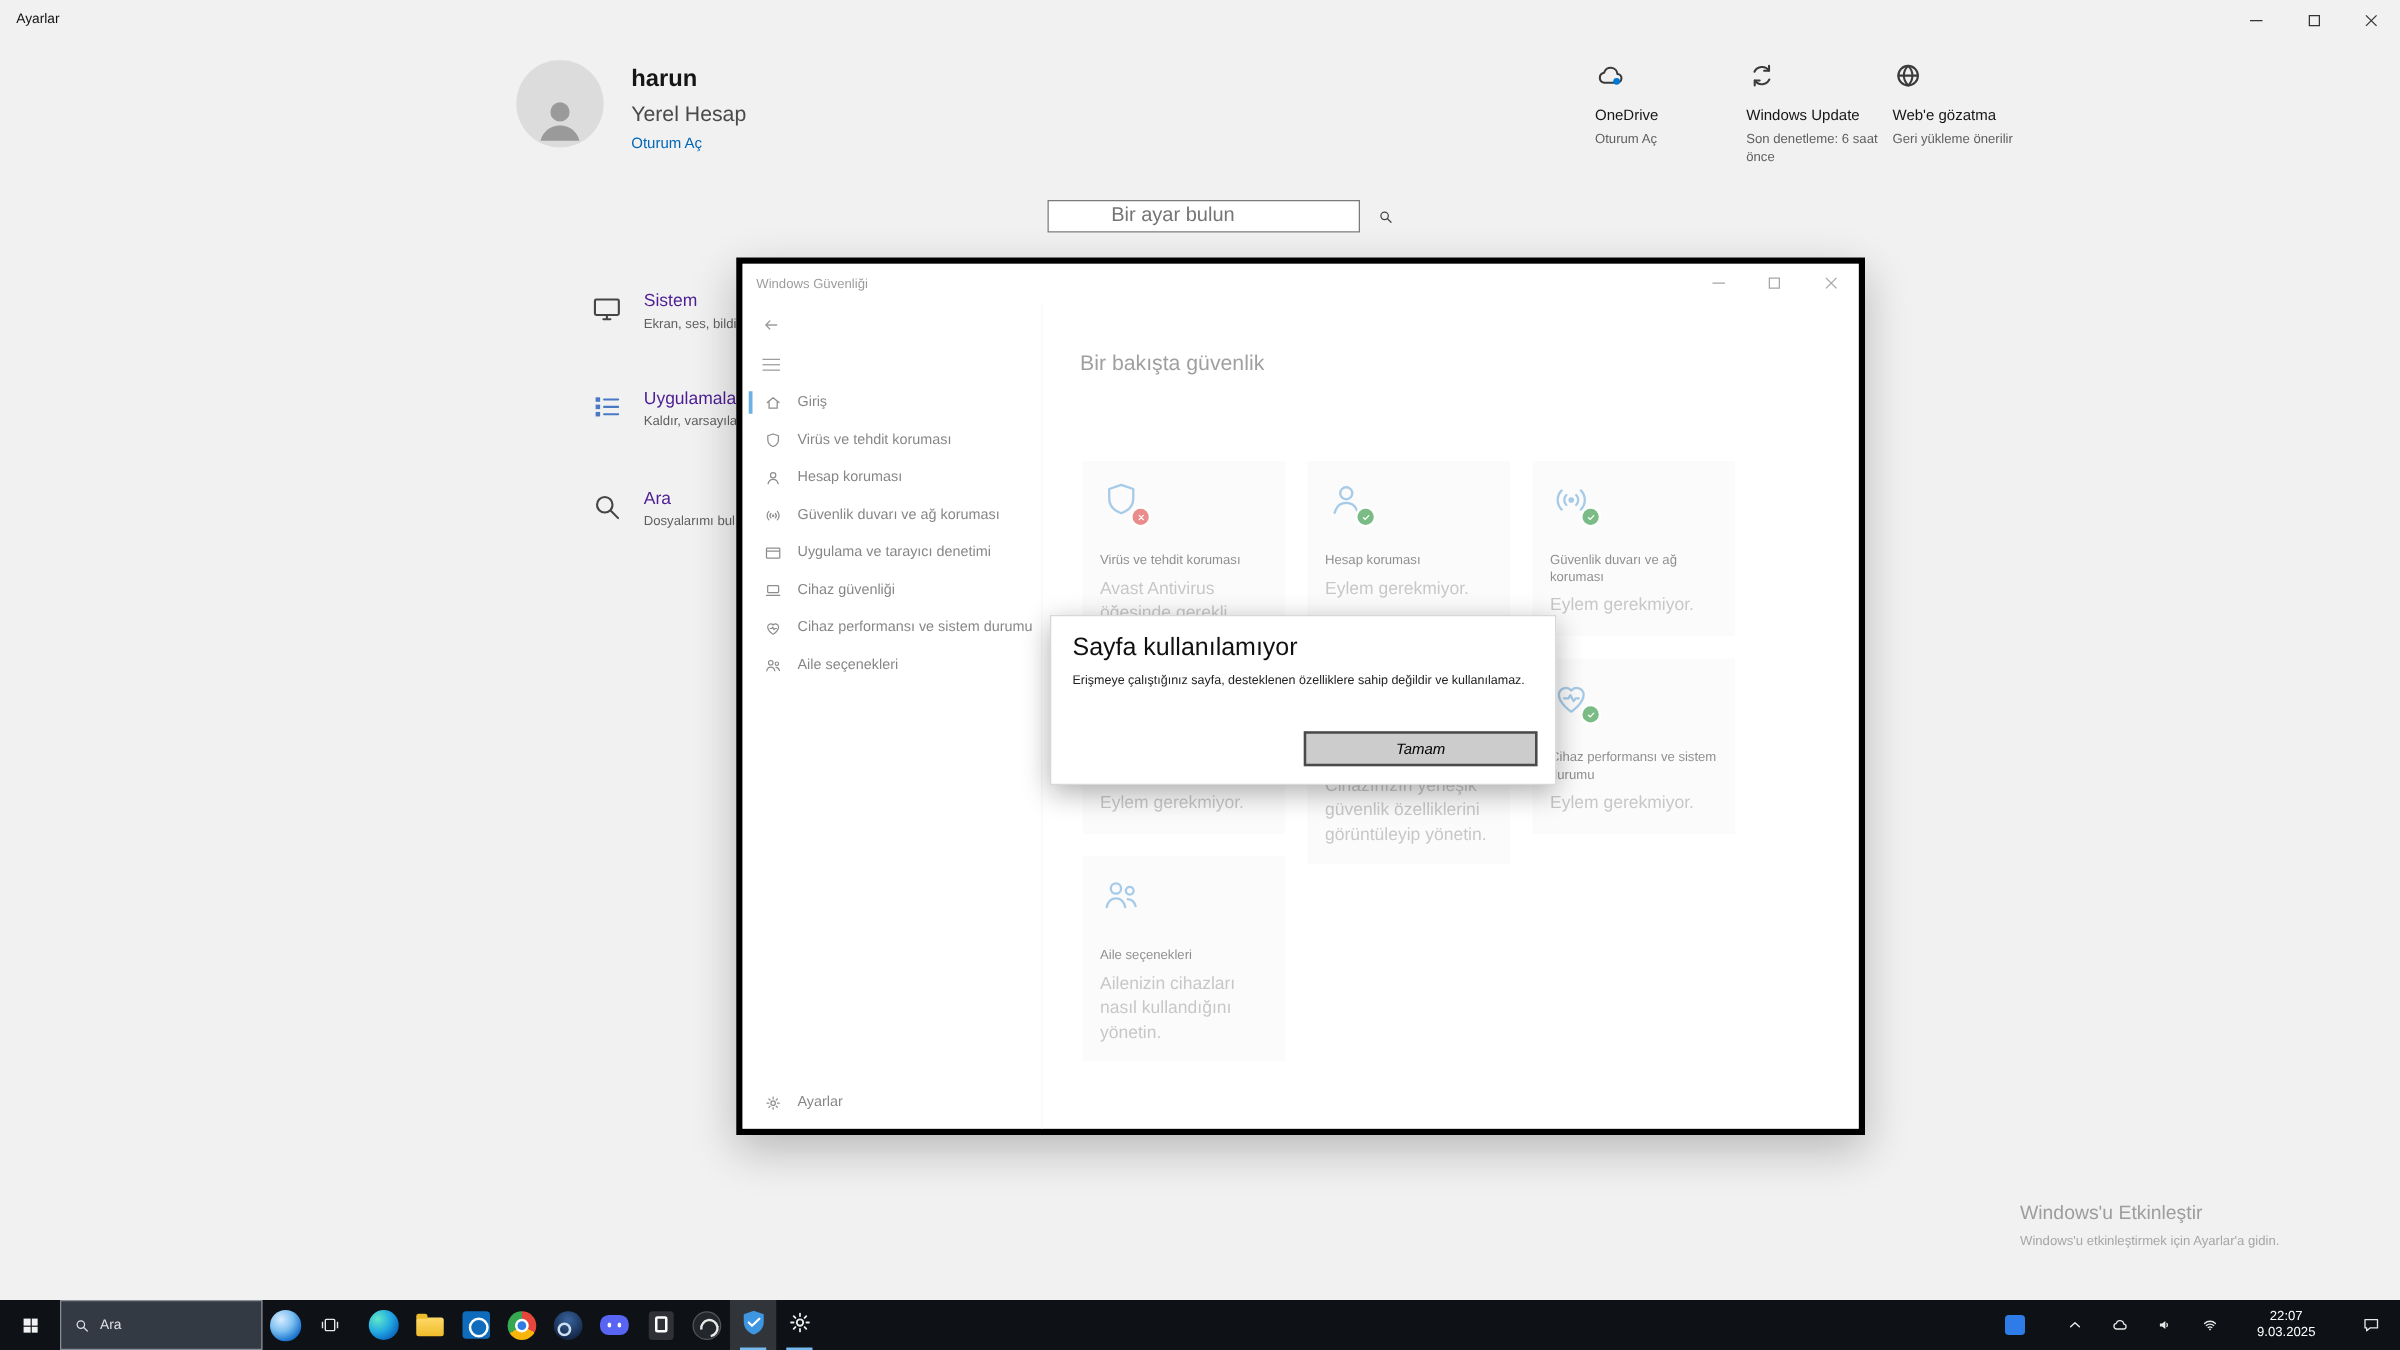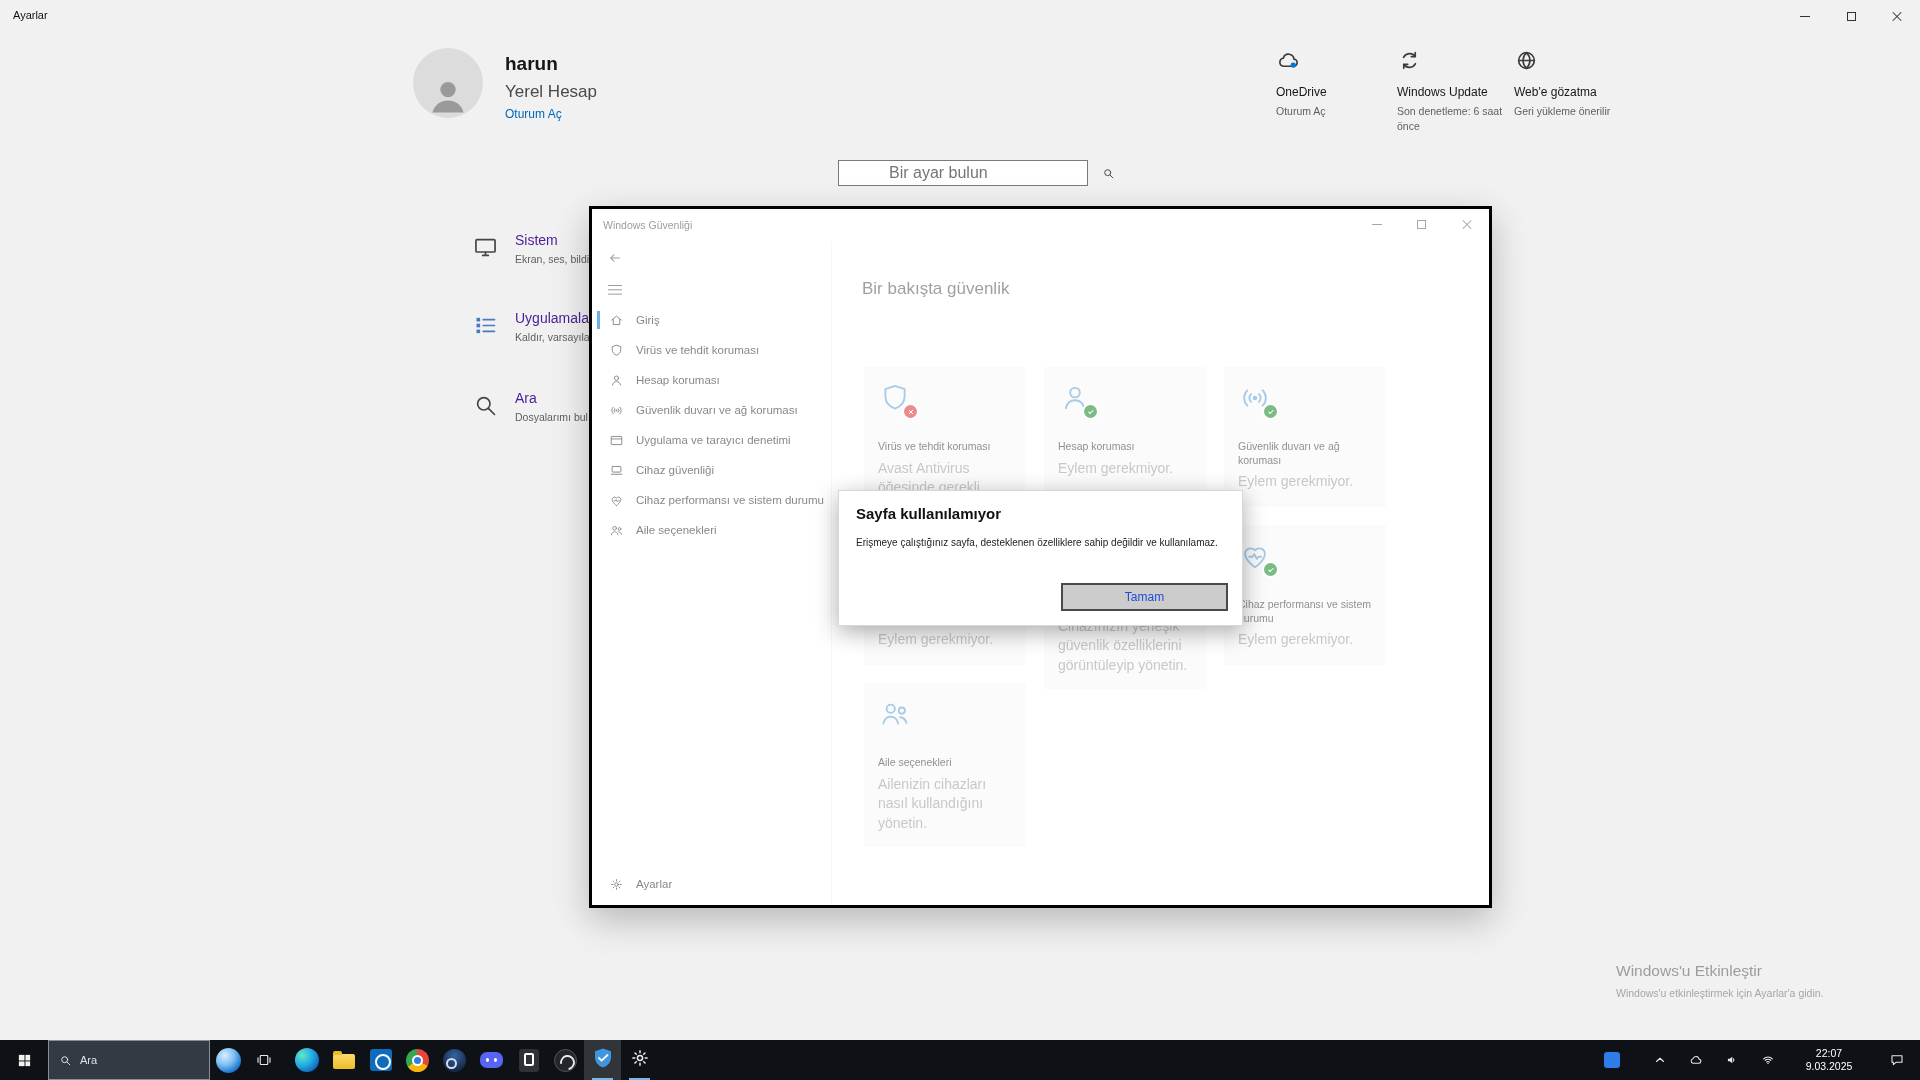--- a/index.html
+++ b/index.html
@@ -39,21 +39,21 @@
 
   .cat { position:absolute; left:472px; display:flex; width:320px; cursor:pointer; }
   .cat .c-icon { width:27px; height:27px; color:#454545; flex:0 0 auto; margin-top:2px; }
   .cat .c-icon.blue { color:#4a79c4; }
   .cat .c-icon svg { width:27px; height:27px; }
   .cat-text { margin-left:16px; }
   .cat-title { font-size:14px; color:#4c1d95; }
   .cat-sub { font-size:10.5px; color:#5f5f5f; margin-top:5px; white-space:nowrap; }
 
   
-  .sec-win { position:absolute; left:589px; top:206px; width:903px; height:702px; background:#fff; border:3px solid #000000; box-shadow:0 12px 34px rgba(0,0,0,0.24); z-index:10; }
+  .sec-win { position:absolute; left:589px; top:206px; width:903px; height:702px; background:#fff; border:5px solid #000000; box-shadow:0 12px 34px rgba(0,0,0,0.24); z-index:10; }
   .sec-titlebar { position:relative; height:32px; }
   .sec-title { position:absolute; left:11px; top:10px; font-size:10.5px; color:#555; }
   .sec-caps { position:absolute; right:0; top:0; display:flex; }
   .sec-cap { width:45px; height:30px; display:flex; align-items:center; justify-content:center; color:#666; }
   .sec-body { position:absolute; top:32px; left:0; right:0; bottom:0; }
 
   .sec-nav { position:absolute; left:0; top:0; bottom:0; width:240px; border-right:1px solid #f1f1f1; }
   .icon-btn { position:absolute; width:30px; height:26px; display:flex; align-items:center; justify-content:center; color:#555; }
   .icon-btn svg { width:14px; height:14px; }
   .ham-bars { width:14px; height:10px; position:relative; }
@@ -78,23 +78,23 @@
   .t-badge.error { background:#dd3a3a; }
   .t-title { margin-top:25px; font-size:10.5px; line-height:1.3; color:#3d3d3d; }
   .t-desc { margin-top:5px; font-size:14px; line-height:1.4; color:#9f9f9f; }
   .t-link { margin-top:5px; font-size:9.5px; color:#0e6dbe; cursor:pointer; }
   .tile.r1 { top:126px; } .tile.r2 { top:284px; } .tile.r3 { top:442px; }
   .tile.c1 { left:32px; } .tile.c2 { left:212px; } .tile.c3 { left:392px; }
 
   .sec-overlay { position:absolute; left:0; right:0; top:0; bottom:0; background:rgba(255,255,255,0.42); z-index:10; }
 
   .sec-dialog { position:absolute; left:246px; top:281px; width:405px; height:136px; background:#fff; border:1px solid #d8d8d8; box-shadow:0 6px 22px rgba(0,0,0,0.33); z-index:20; }
-  .dlg-title { position:absolute; left:17px; top:14px; font-size:15px; color:#111;font-weight:bold; }
+  .dlg-title { position:absolute; left:17px; top:14px; font-size:20px; color:#111; }
   .dlg-msg { position:absolute; left:17px; top:46px; right:8px; font-size:10px; color:#222; white-space:nowrap; overflow:hidden; }
-  .dlg-btn { position:absolute; right:14px; bottom:14px; width:167px; height:28px; background:#cccccc; border:2px solid #4a4a4a; font-family:inherit; font-size:12px; color:#1d4ed8; display:flex; align-items:center; justify-content:center; cursor:pointer; }
+  .dlg-btn { position:absolute; right:14px; bottom:14px; width:187px; height:28px; background:#cccccc; border:2px solid #4a4a4a; font-family:inherit; font-size:12px; color:#000000; display:flex; align-items:center; justify-content:center; cursor:pointer;font-style:italic; }
 
   
   .watermark { position:absolute; left:1616px; top:962px; color:#9d9d9d; z-index:5; }
   .wm1 { font-size:15.5px; }
   .wm2 { font-size:10.5px; margin-top:7px; color:#a6a6a6; }
 
   
   .taskbar { position:absolute; left:0; bottom:0; width:1920px; height:40px; background:#0e1116; display:flex; align-items:center; z-index:50; color:#e8e8e8; }
   .tb-start { width:48px; height:40px; display:flex; align-items:center; justify-content:center; }
   .tb-start svg { width:15px; height:15px; }

